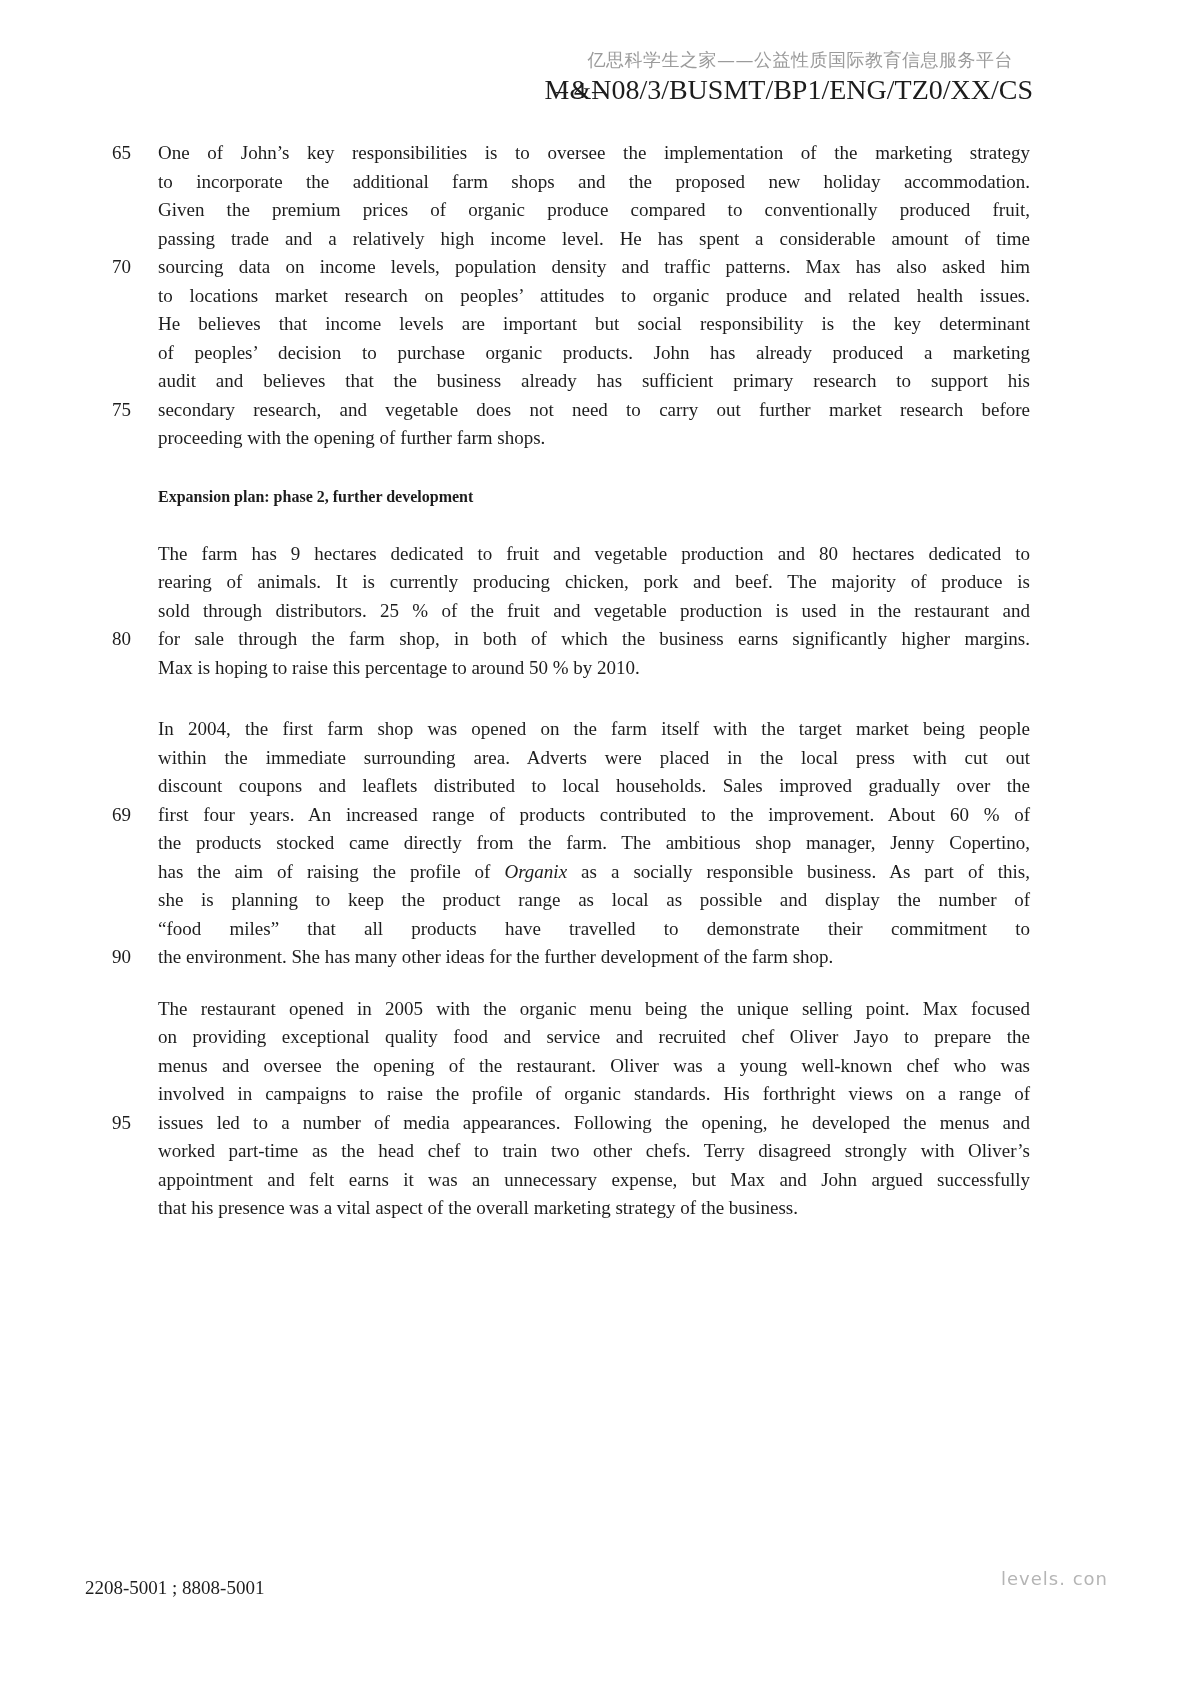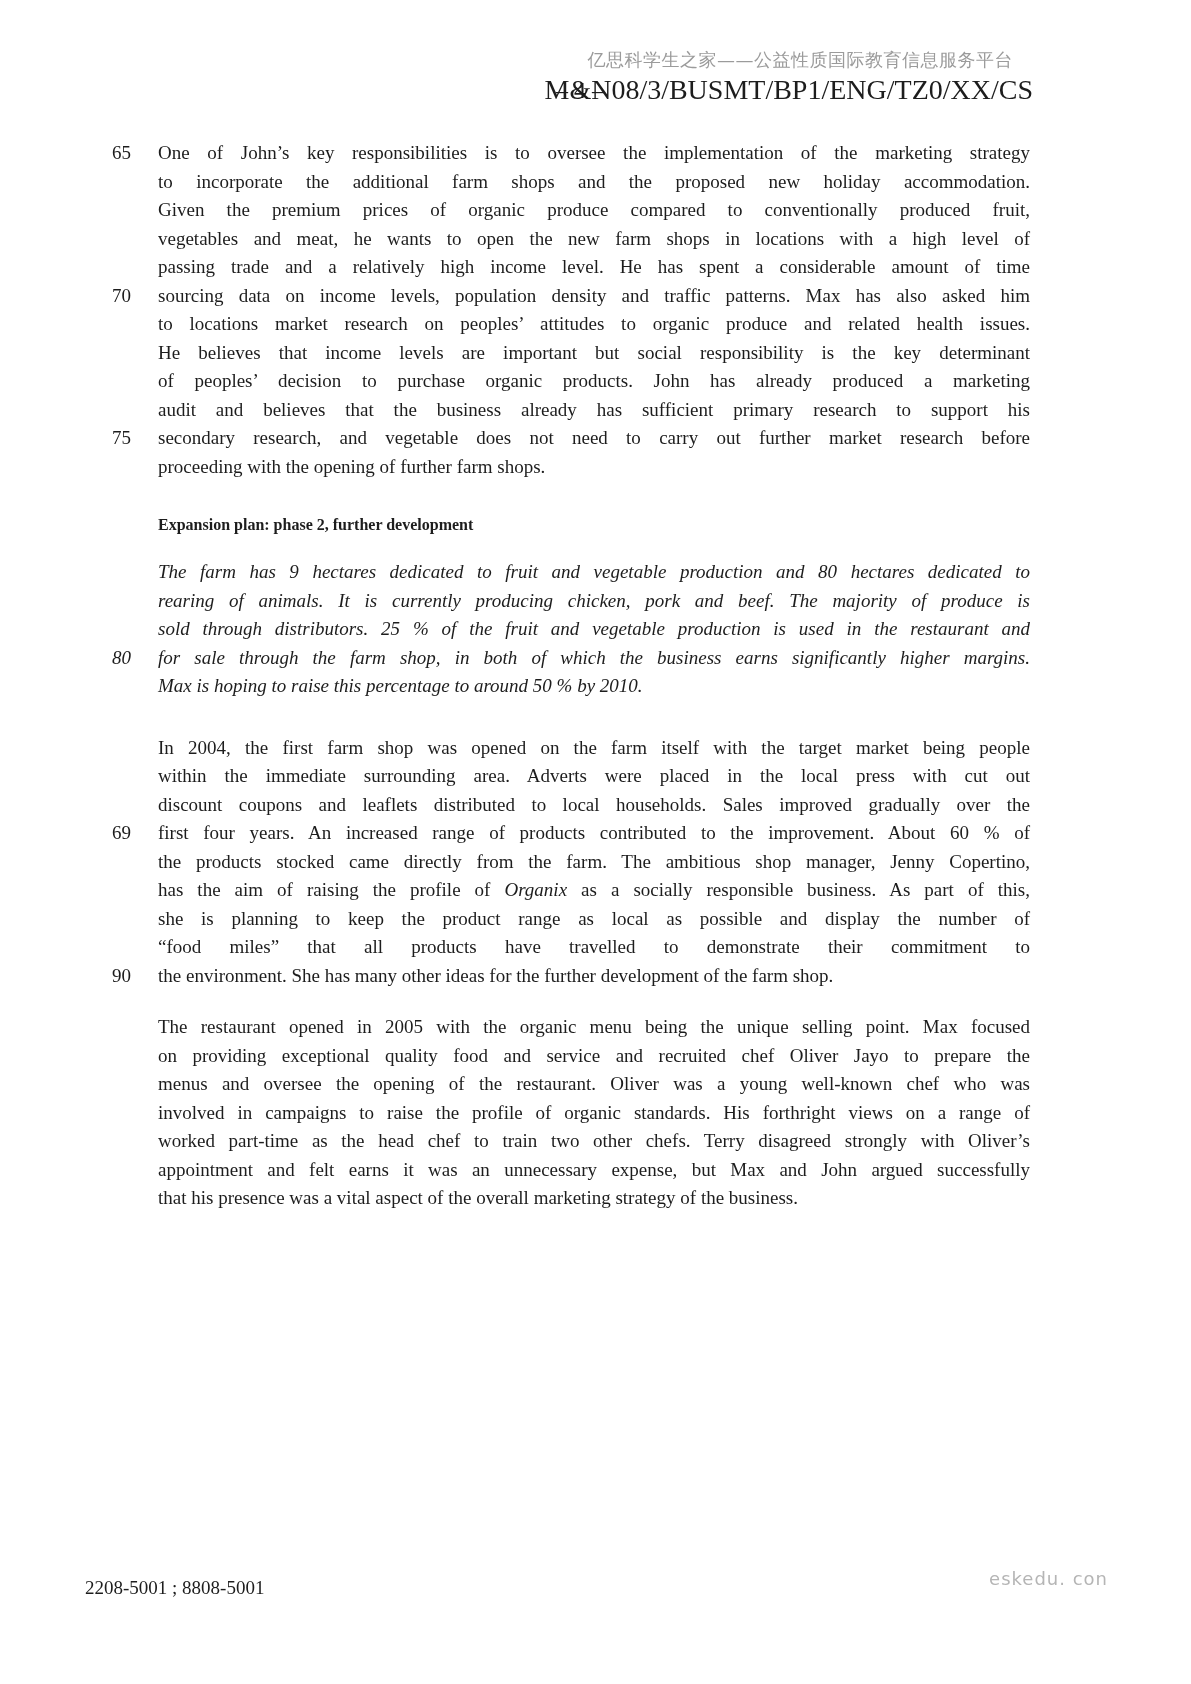--- a/index.html
+++ b/index.html
@@ -27,21 +27,21 @@
     font-size:28px; line-height:28px; white-space:nowrap;
   }
   .doc-body {
     position:absolute; top:139px; left:158px; width:872px;
     font-size:19px;
   }
   .ln { position:relative; line-height:28.5px; min-height:28.5px; }
   .just { text-align:justify; text-align-last:justify; text-justify:inter-word; }
   .num { position:absolute; left:-46px; top:0; width:36px; text-align:left; }
   .heading { margin-top:31px; font-weight:bold; font-size:16px; line-height:26px; }
-  .p2 { margin-top:20px;font-style:italic; }
+  .p2 { margin-top:30px; }
   .p3 { margin-top:33px; }
   .p4 { margin-top:23px; }
   em { font-style:italic; }
   .footer-left { position:absolute; left:85px; top:1577px; font-size:19px; white-space:nowrap; }
   .footer-right {
     position:absolute; right:83px; top:1568px;
     font-family:"DejaVu Sans","Liberation Sans",sans-serif;
     font-size:18px; color:#b5b5b5; letter-spacing:1px; white-space:nowrap;
   }
 </style>
@@ -53,21 +53,20 @@
   <div class="watermark">亿思科学生之家——公益性质国际教育信息服务平台</div>
   <div class="pageno">– 4 –</div>
   <div class="papercode">M&amp;N08/3/BUSMT/BP1/ENG/TZ0/XX/CS</div>
 
   <div class="doc-body">
 
     <div class="para">
       <div class="ln just"><span class="num">65</span><span>One of John’s key responsibilities is to oversee the implementation of the marketing strategy</span></div>
       <div class="ln just"><span>to incorporate the additional farm shops and the proposed new holiday accommodation.</span></div>
       <div class="ln just"><span>Given the premium prices of organic produce compared to conventionally produced fruit,</span></div>
-      <div class="ln just"><span>vegetables and meat, he wants to open the new farm shops in locations with a high level of</span></div>
       <div class="ln just"><span>passing trade and a relatively high income level.  He has spent a considerable amount of time</span></div>
       <div class="ln just"><span class="num">70</span><span>sourcing data on income levels, population density and traffic patterns.  Max has also asked him</span></div>
       <div class="ln just"><span>to locations market research on peoples’ attitudes to organic produce and related health issues.</span></div>
       <div class="ln just"><span>He believes that income levels are important but social responsibility is the key determinant</span></div>
       <div class="ln just"><span>of peoples’ decision to purchase organic products.  John has already produced a marketing</span></div>
       <div class="ln just"><span>audit and believes that the business already has sufficient primary research to support his</span></div>
       <div class="ln just"><span class="num">75</span><span>secondary research, and vegetable does not need to carry out further market research before</span></div>
       <div class="ln"><span>proceeding with the opening of further farm shops.</span></div>
     </div>
 
@@ -91,23 +90,24 @@
       <div class="ln just"><span>she is planning to keep the product range as local as possible and display the number of</span></div>
       <div class="ln just"><span>“food miles” that all products have travelled to demonstrate their commitment to</span></div>
       <div class="ln"><span class="num">90</span><span>the environment.  She has many other ideas for the further development of the farm shop.</span></div>
     </div>
 
     <div class="para p4">
       <div class="ln just"><span>The restaurant opened in 2005 with the organic menu being the unique selling point.  Max focused</span></div>
       <div class="ln just"><span>on providing exceptional quality food and service and recruited chef Oliver Jayo to prepare the</span></div>
       <div class="ln just"><span>menus and oversee the opening of the restaurant.  Oliver was a young well-known chef who was</span></div>
       <div class="ln just"><span>involved in campaigns to raise the profile of organic standards.  His forthright views on a range of</span></div>
+      <div class="ln just"><span class="num">95</span><span>issues led to a number of media appearances.  Following the opening, he developed the menus and</span></div>
       <div class="ln just"><span>worked part-time as the head chef to train two other chefs.  Terry disagreed strongly with Oliver’s</span></div>
       <div class="ln just"><span>appointment and felt earns it was an unnecessary expense, but Max and John argued successfully</span></div>
       <div class="ln"><span>that his presence was a vital aspect of the overall marketing strategy of the business.</span></div>
     </div>
 
   </div>
 
   <div class="footer-left">2208-5001 ; 8808-5001</div>
-  <div class="footer-right">eskedu. con</div>
+  <div class="footer-right">levels. con</div>
 
 </div>
 
 </body></html>

